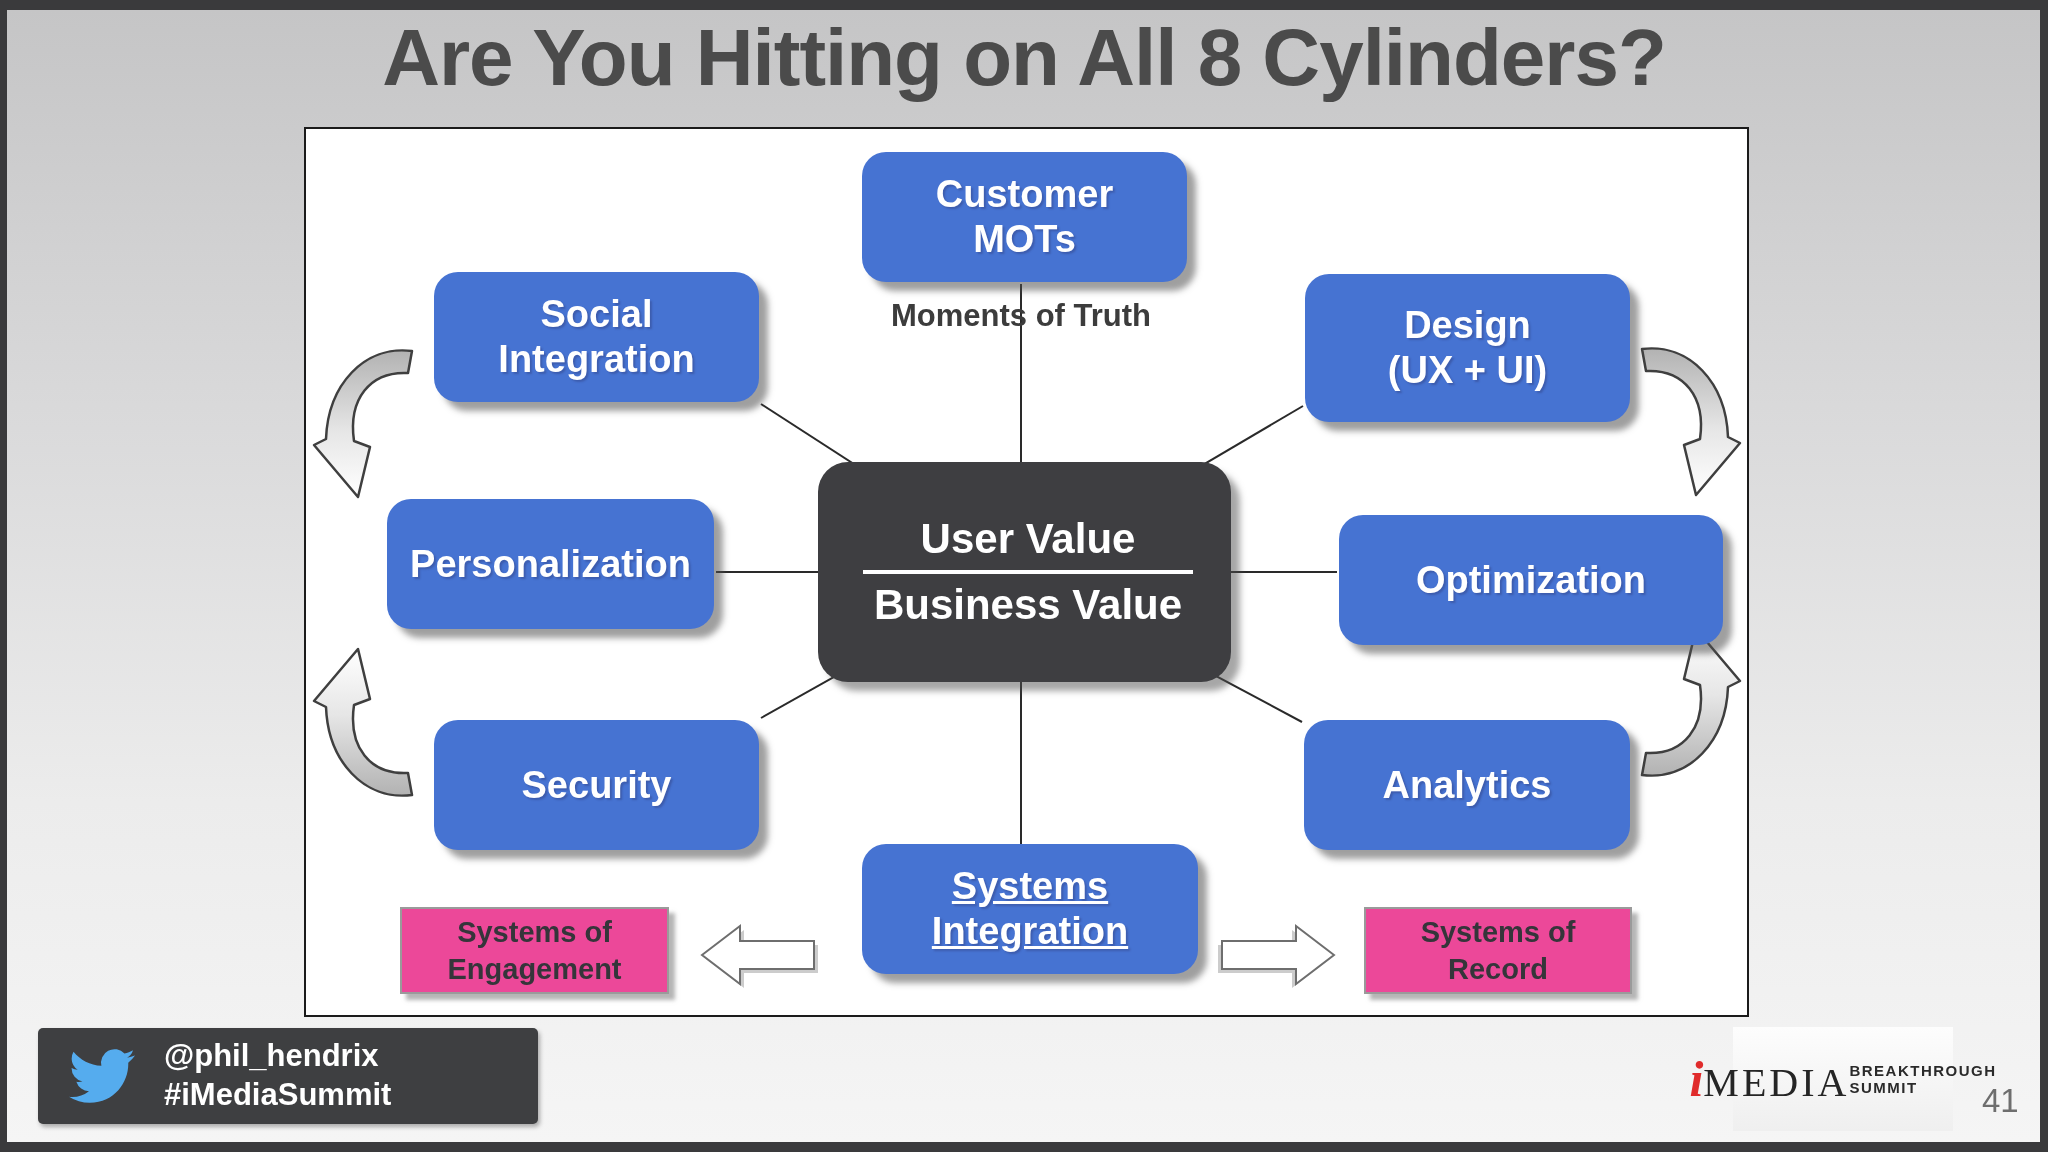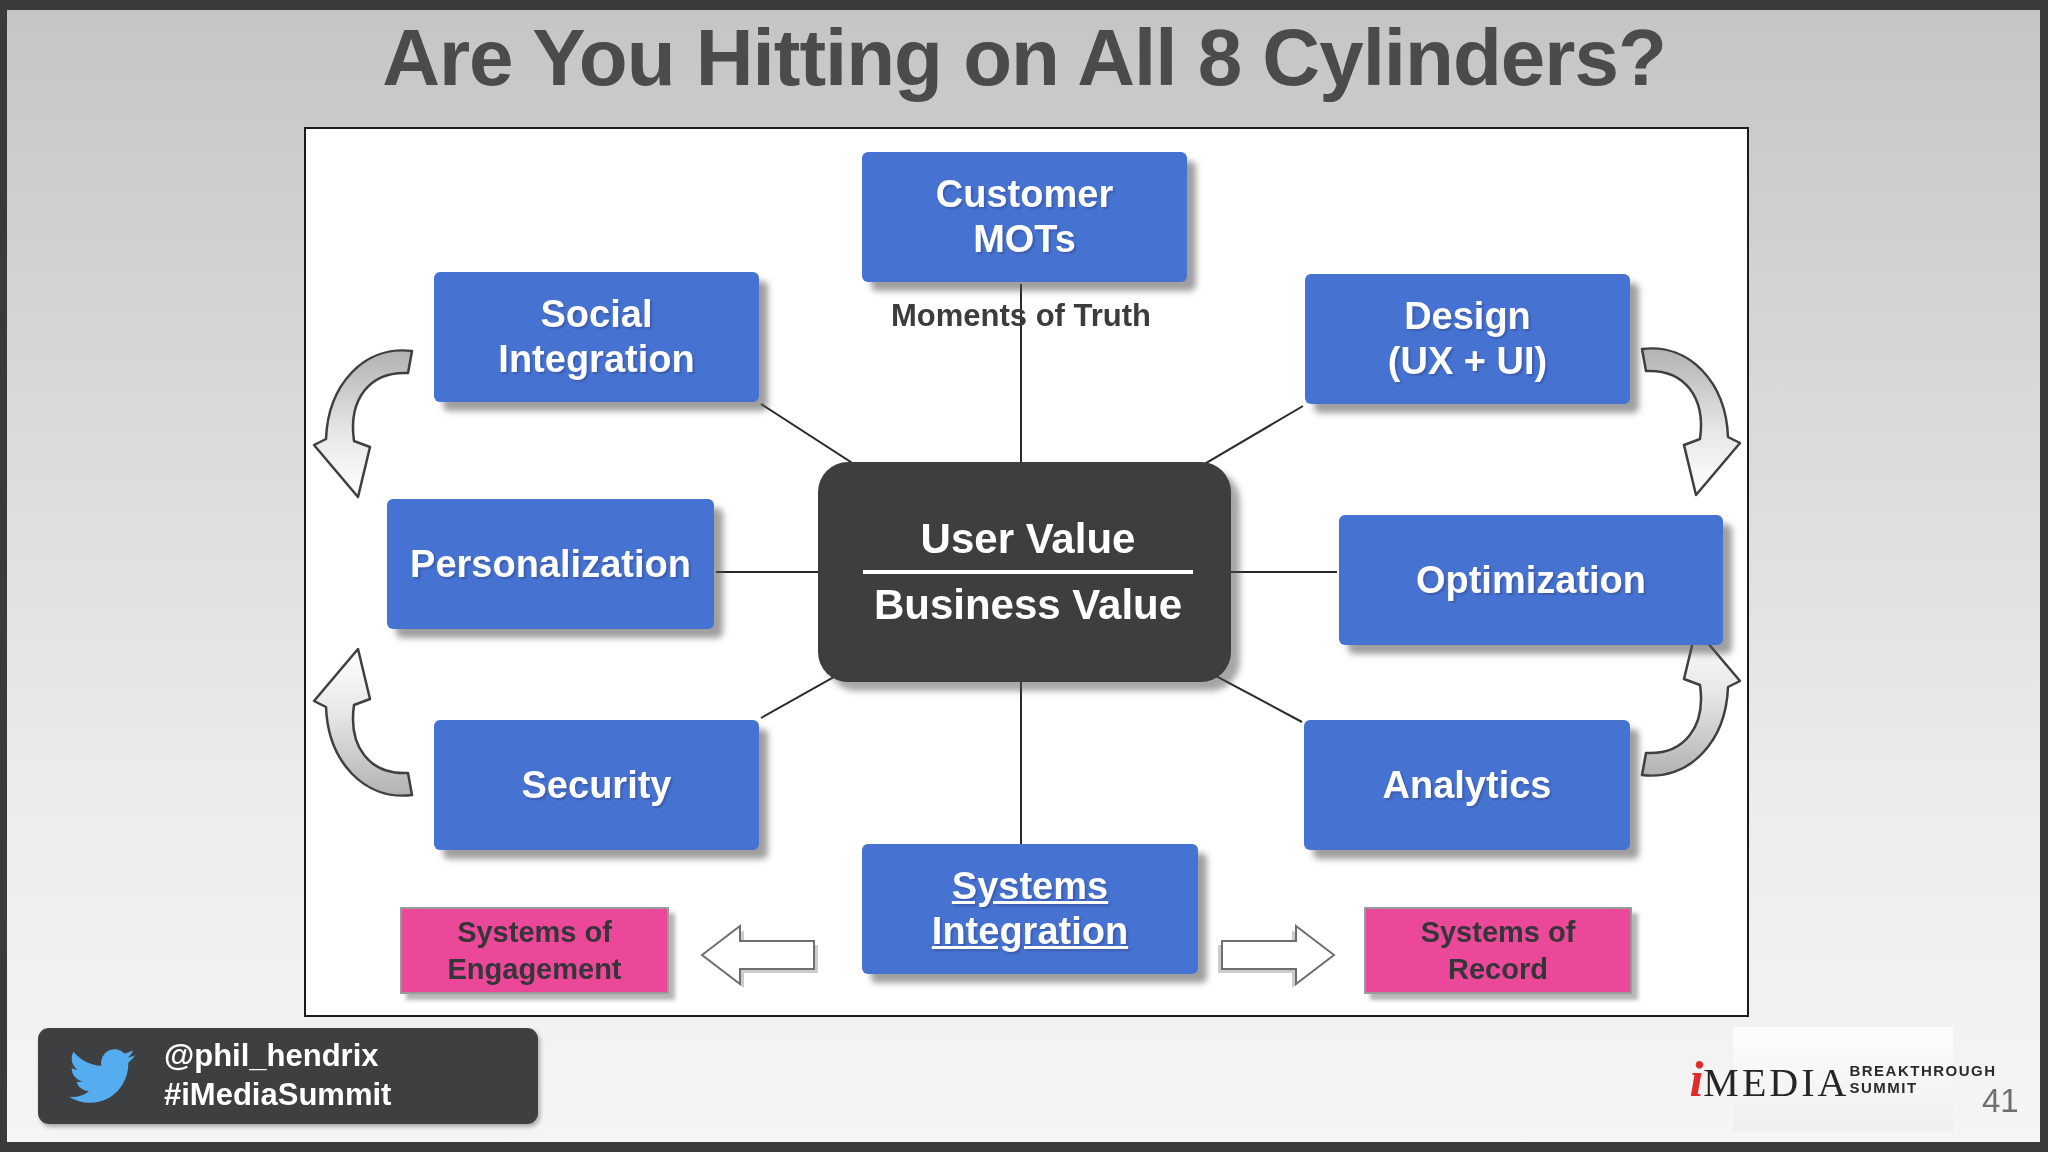--- a/index.html
+++ b/index.html
@@ -7,38 +7,38 @@
          font-family:"Liberation Sans", sans-serif;}
   .slide{position:absolute;left:7px;top:10px;right:8px;bottom:10px;
          background:linear-gradient(180deg,#c5c5c6 0%,#d9d9da 35%,#ececec 70%,#f5f5f5 100%);}
   .title{position:absolute;left:0;top:14px;width:2048px;text-align:center;
          font-size:80px;font-weight:bold;letter-spacing:-1px;color:#4b4b4b;line-height:1.1;}
   .panel{position:absolute;left:304px;top:127px;width:1441px;height:886px;
          background:#ffffff;border:2px solid #1b1b1b;}
   .panel-svg{position:absolute;left:0;top:0;z-index:1;}
   .node{position:absolute;z-index:2;display:flex;align-items:center;justify-content:center;
         background:#4673D2;color:#fff;font-weight:bold;font-size:38px;line-height:1.18;
-        text-align:center;border-radius:6px;
+        text-align:center;border-radius:24px;
         box-shadow:9px 9px 6px rgba(80,80,80,.55);}
   .node span{white-space:pre-line;text-shadow:2px 2px 2px rgba(40,40,90,.30);}
   .center-node{position:absolute;z-index:3;left:512px;top:333px;width:406px;height:220px;
         background:#3E3E41;border-radius:30px;display:flex;flex-direction:column;
         align-items:center;justify-content:center;gap:10px;
         box-shadow:9px 9px 6px rgba(80,80,80,.5);padding-left:7px;}
   .center-node .cv{color:#fff;font-weight:bold;font-size:42px;line-height:1;}
   .center-node .divider{width:330px;height:4px;background:#fff;}
   .annotation{position:absolute;z-index:2;left:530px;top:169px;width:370px;text-align:center;
         font-size:31px;font-weight:bold;color:#3c3c3c;}
   .side-box{position:absolute;z-index:2;background:#ec4899;border:2px solid #9a9a9a;
         display:flex;align-items:center;justify-content:center;text-align:center;
         font-size:29px;font-weight:bold;color:#35353a;line-height:1.25;
         box-shadow:6px 6px 4px rgba(120,120,120,.55);}
   .side-box span{white-space:pre-line;}
   .twitter-card{position:absolute;left:38px;top:1028px;width:500px;height:96px;z-index:4;
-        background:#3e3f41;border-radius:11px;display:flex;align-items:center;padding-left:18px;
+        background:#3e3f41;border-radius:5px;display:flex;align-items:center;padding-left:18px;
         box-sizing:border-box;box-shadow:2px 3px 4px rgba(60,60,60,.4);}
   .twitter-card .bird{width:92px;height:66px;flex:0 0 auto;margin-right:16px;}
   .twitter-lines{display:flex;flex-direction:column;color:#fff;font-weight:bold;
         font-size:31px;line-height:1.25;}
   .imedia-card{position:absolute;left:1733px;top:1027px;width:220px;height:104px;z-index:4;
         background:linear-gradient(180deg,#fdfdfd,#efefef);display:flex;flex-direction:row;
         align-items:center;justify-content:center;}
   .imedia-logo{line-height:1;white-space:nowrap;}
   .imedia-logo .red-i{font-family:"Liberation Serif", serif;font-style:italic;font-weight:bold;
         font-size:50px;color:#E02B2B;}
@@ -97,21 +97,21 @@
     <div class="annotation">Moments of Truth</div>
 
     <div class="node" style="left:556px;top:23px;width:325px;height:130px;">
       <span>Customer
 MOTs</span>
     </div>
     <div class="node" style="left:128px;top:143px;width:325px;height:130px;">
       <span>Social
 Integration</span>
     </div>
-    <div class="node" style="left:999px;top:145px;width:325px;height:130px;">
+    <div class="node" style="left:999px;top:145px;width:325px;height:148px;">
       <span>Design
 (UX + UI)</span>
     </div>
     <div class="node" style="left:81px;top:370px;width:327px;height:130px;">
       <span>Personalization</span>
     </div>
     <div class="node" style="left:1033px;top:370px;width:384px;height:130px;margin-top:16px;">
       <span>Optimization</span>
     </div>
     <div class="node" style="left:128px;top:591px;width:325px;height:130px;">

